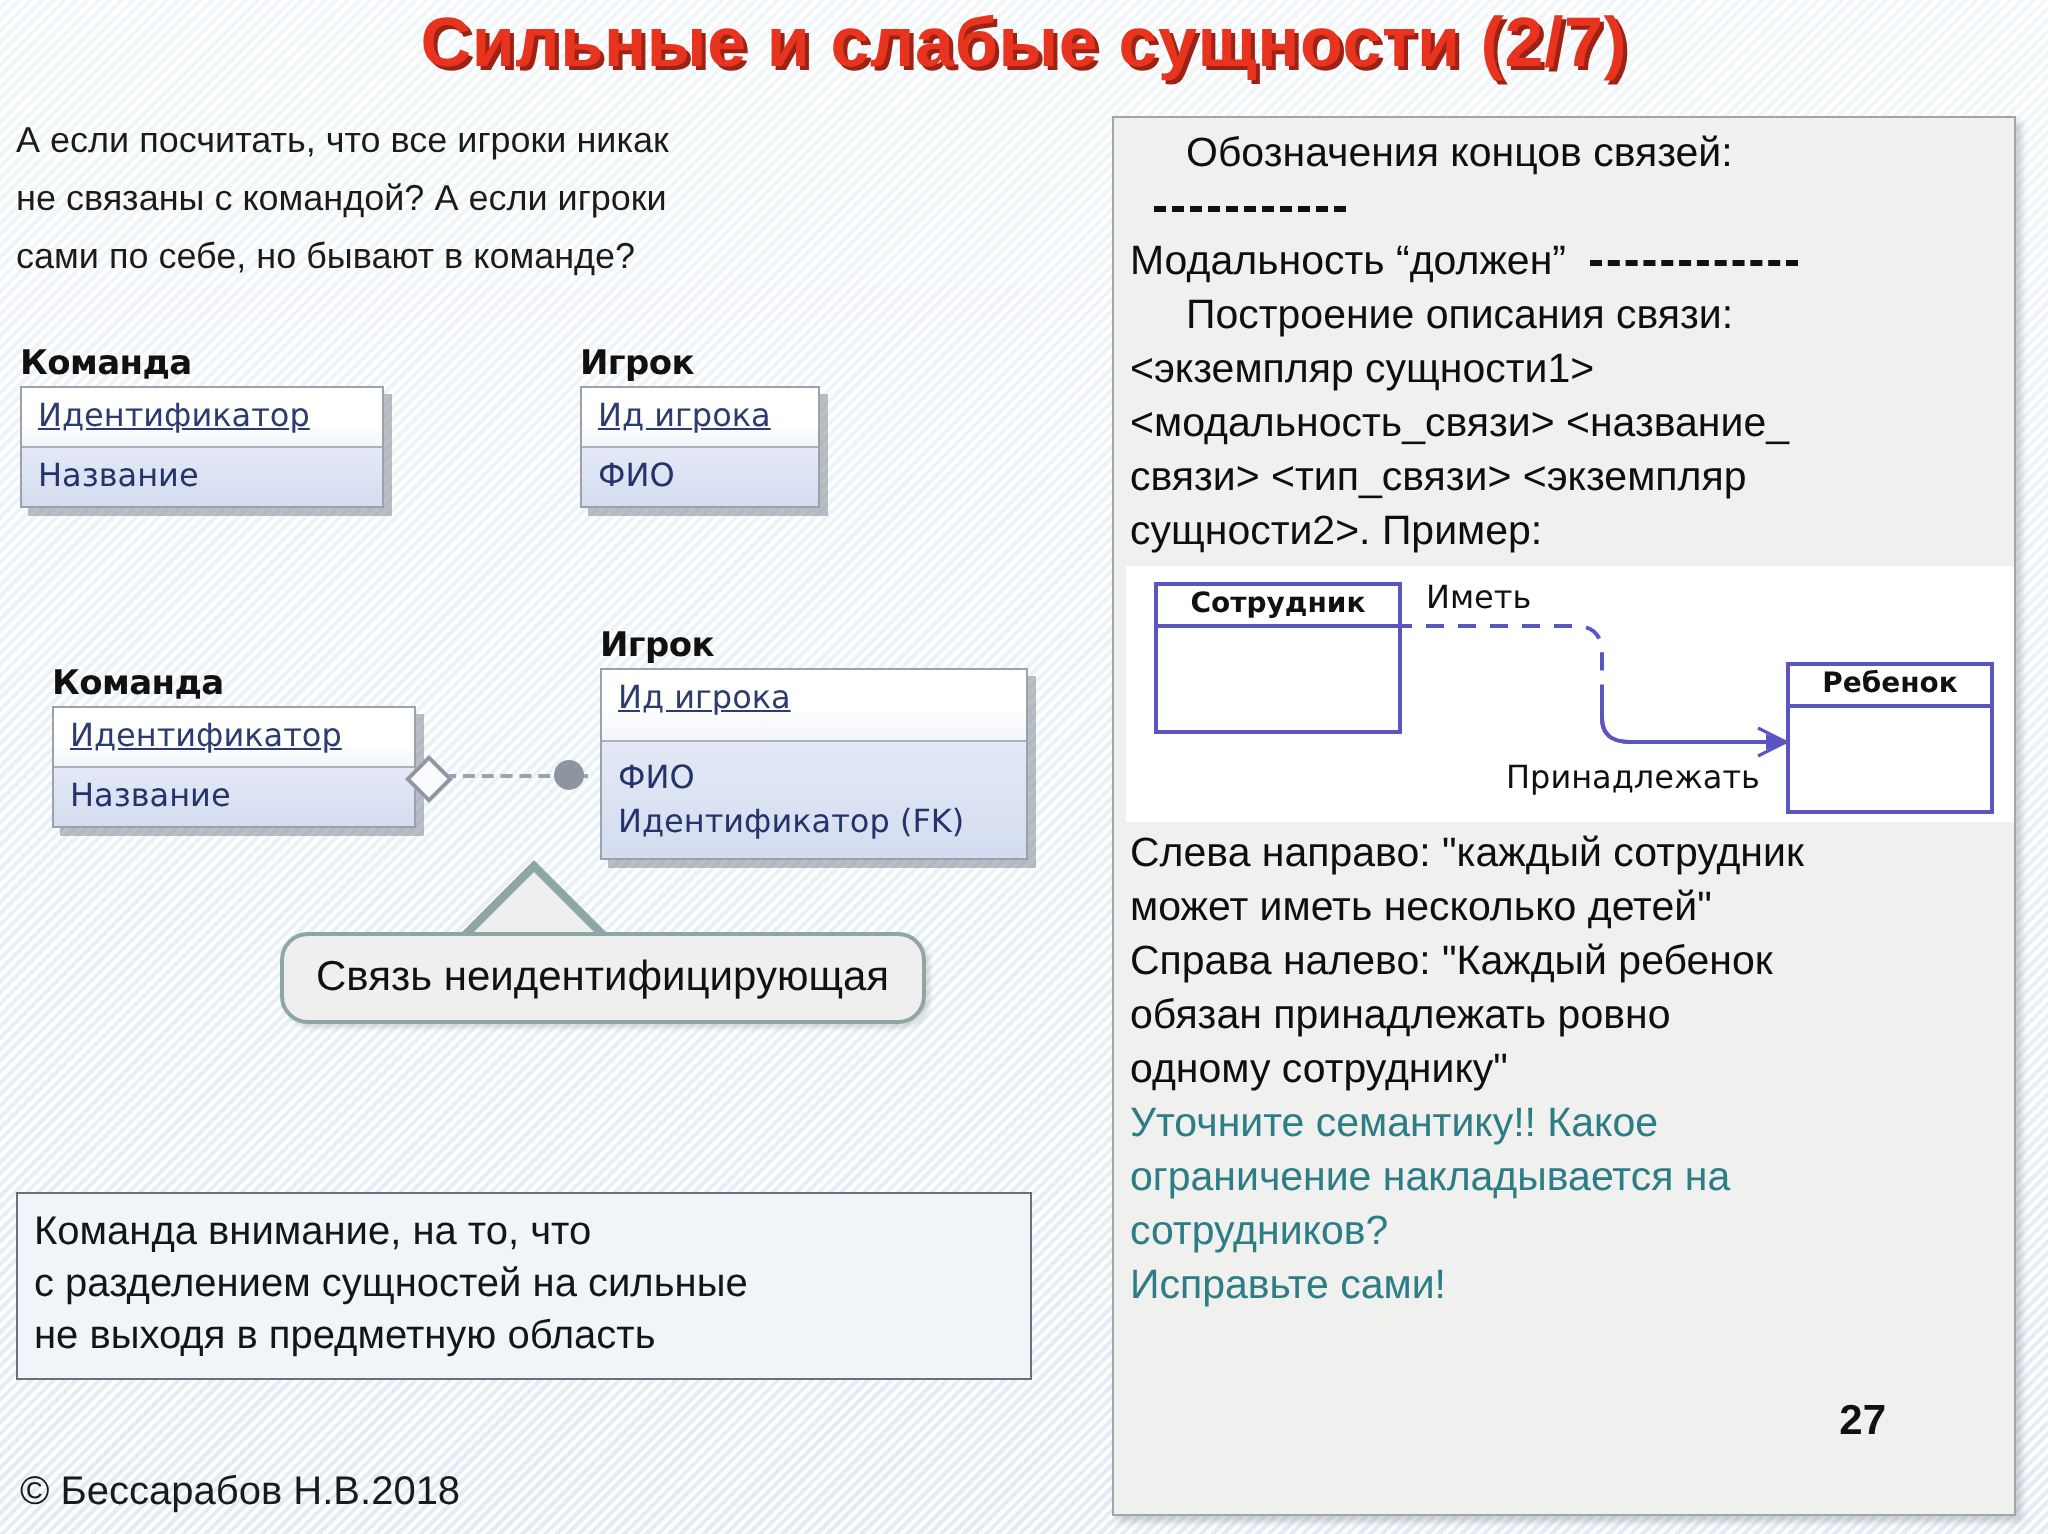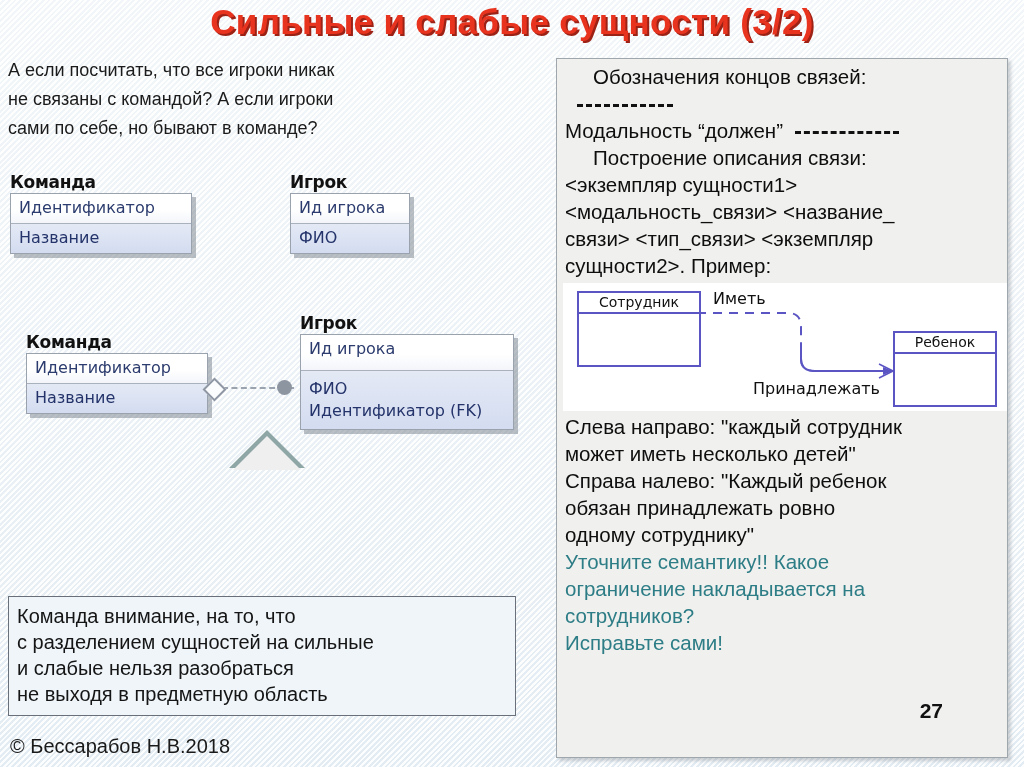--- a/index.html
+++ b/index.html
@@ -56,20 +56,21 @@
     font-family:"DejaVu Sans", sans-serif;
   }
   .ent-sec{
     padding:3px 8px 4px 8px;
     font-size:16px;color:#2c3c6e;line-height:22px;
     white-space:nowrap;
   }
   .ent-sec.top{
     background:linear-gradient(180deg,#ffffff 0%,#ffffff 55%,#f3f5fa 100%);
     border-bottom:1px solid #a9b1bd;
+    text-decoration:underline;
   }
   .ent-sec.bottom{
     background:linear-gradient(180deg,#e4e9f5 0%,#d3dcf0 100%);
     color:#24346b;
   }
   .ent-sec .attr{display:block;}
 
   
   .conn-line{
     position:absolute;height:0;border-top:2px dashed #9aa3ae;
@@ -147,39 +148,39 @@
     position:relative;
     width:444px;height:128px;
     background:#fff;
     margin:4px 0 2px -2px;
     font-family:"DejaVu Sans", sans-serif;
   }
   .er-box{
     position:absolute;border:2px solid #5b55c4;background:#fff;
   }
   .er-box .hdr{
-    font-size:14px;font-weight:normal;color:#111;
+    font-size:14px;font-weight:bold;color:#111;
     text-align:center;padding:1px 4px 2px 4px;
     border-bottom:2px solid #5b55c4;white-space:nowrap;
   }
   .er-label{
     position:absolute;font-size:16px;color:#111;white-space:nowrap;
   }
   .rp-green{ color:#2d7d86; }
   .page-num{
     position:absolute;right:64px;bottom:34px;
     font-size:21px;font-weight:bold;color:#111;
   }
 </style>
 </head>
 <body>
 
 <div id="slide">
 
-  <div class="title">Сильные и слабые сущности (3/2)</div>
+  <div class="title">Сильные и слабые сущности (2/7)</div>
 
   <div class="left-intro">
     <div>А если посчитать, что все игроки никак</div>
     <div>не связаны с командой? А если игроки</div>
     <div>сами по себе, но бывают в команде?</div>
   </div>
 
   <div class="diagram" style="left:10px; top:172px;">
     <div class="ent-title">Команда</div>
     <div class="ent-box" style="width:180px;">
@@ -228,25 +229,25 @@
       </div>
     </div>
   </div>
 
   <div class="conn-line" style="left:222px; top:387px; width:72px;"></div>
   <div class="conn-diamond" style="left:206px; top:381px;"></div>
   <div class="conn-dot" style="left:277px; top:380px;"></div>
 
   <div class="callout-tail" style="left:229px; top:430px;"></div>
   <div class="callout-tail-inner" style="left:233px; top:436px;"></div>
+  <div class="callout" style="left:140px; top:466px;">Связь неидентифицирующая</div>
 
   <div class="note-box">
     <div>Команда внимание, на то, что</div>
     <div>с разделением сущностей на сильные</div>
-    <div>и слабые нельзя разобраться</div>
     <div>не выходя в предметную область</div>
   </div>
 
   <div class="copyright">© Бессарабов Н.В.2018</div>
 
   <div class="right-panel">
 
     <div class="rp-text rp-indent">Обозначения концов связей:</div>
 
     <div class="rp-text">

